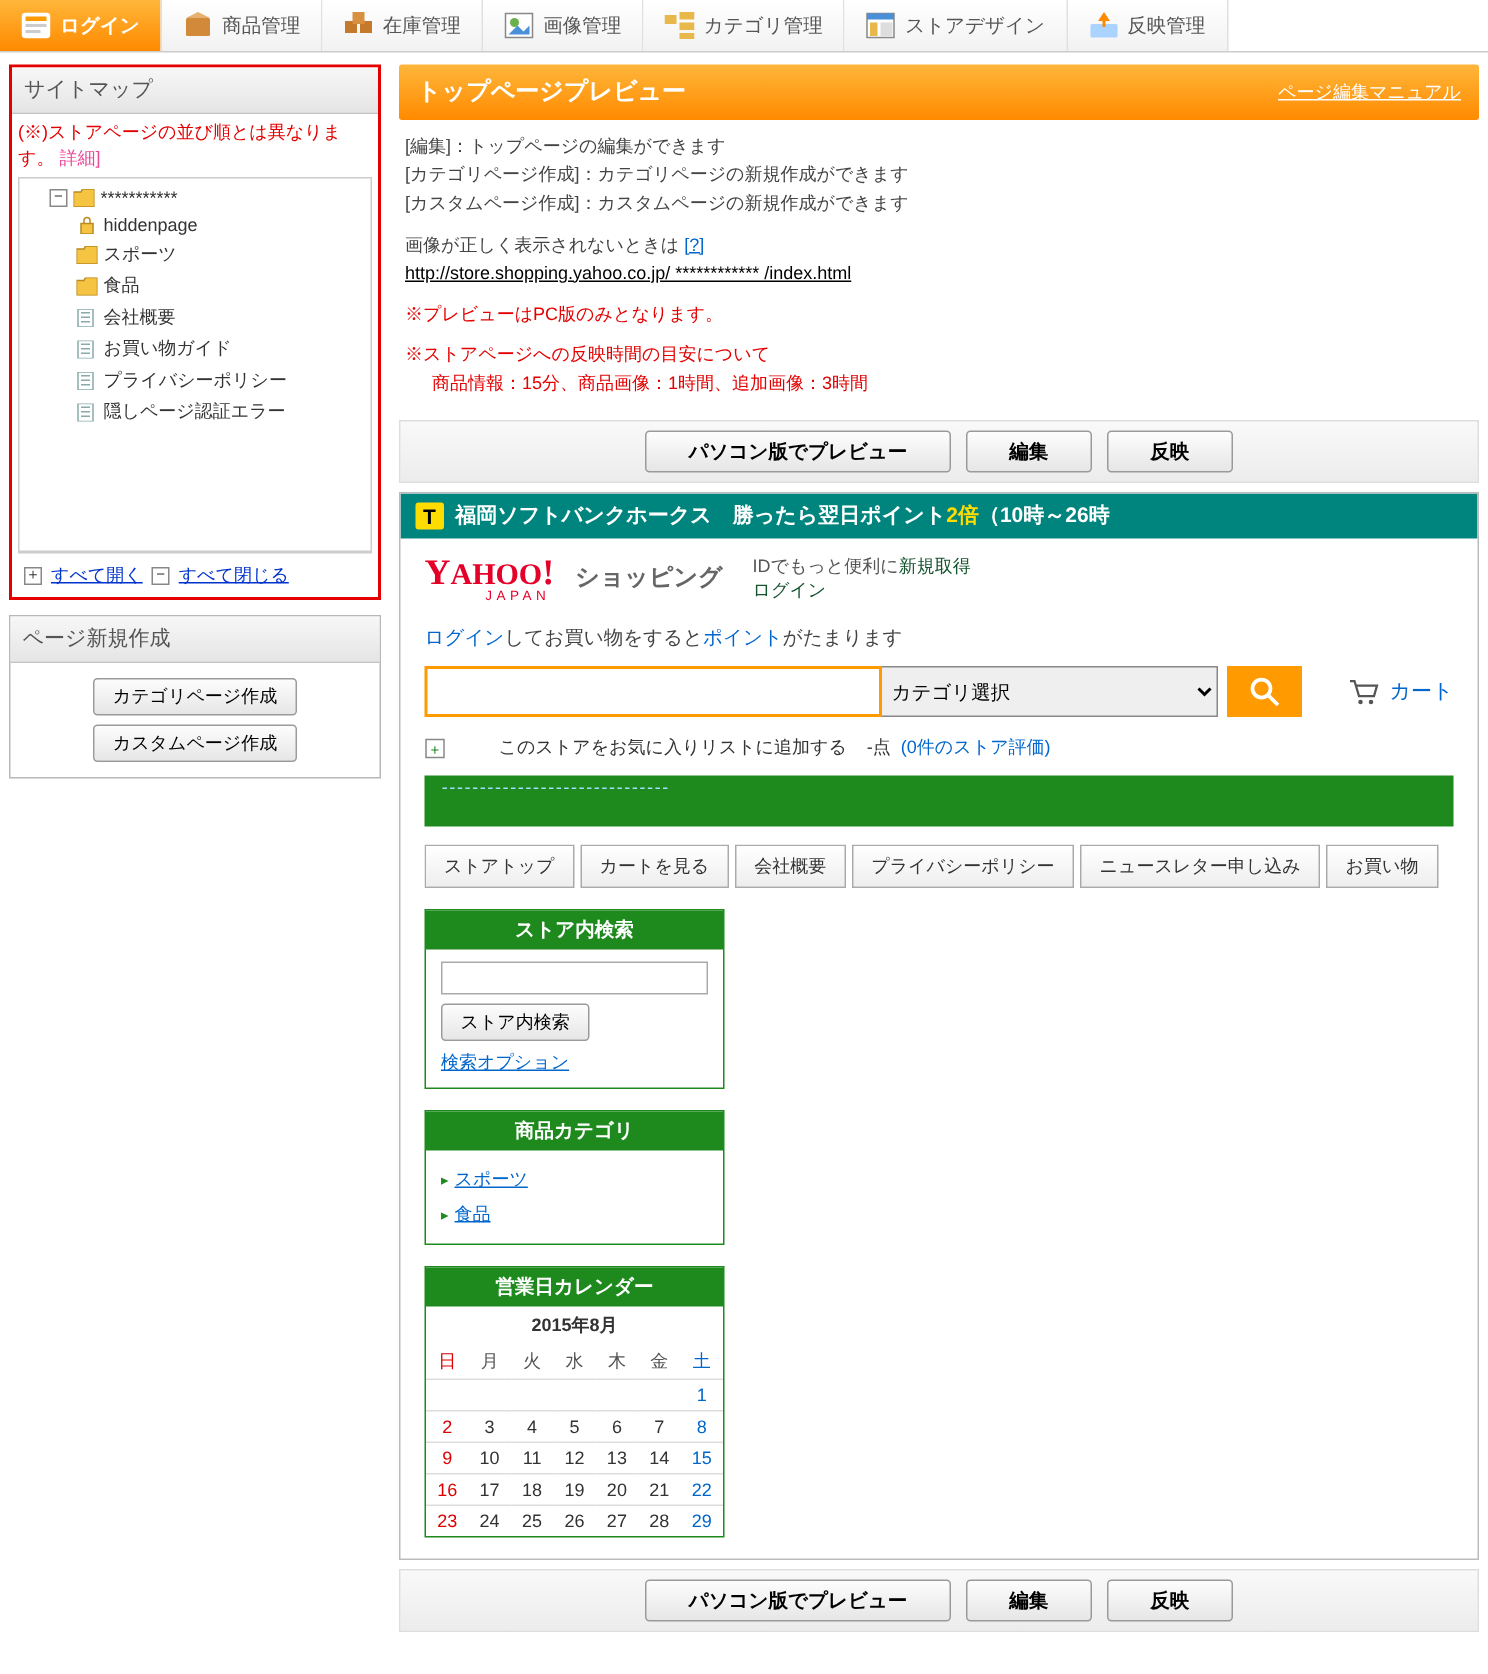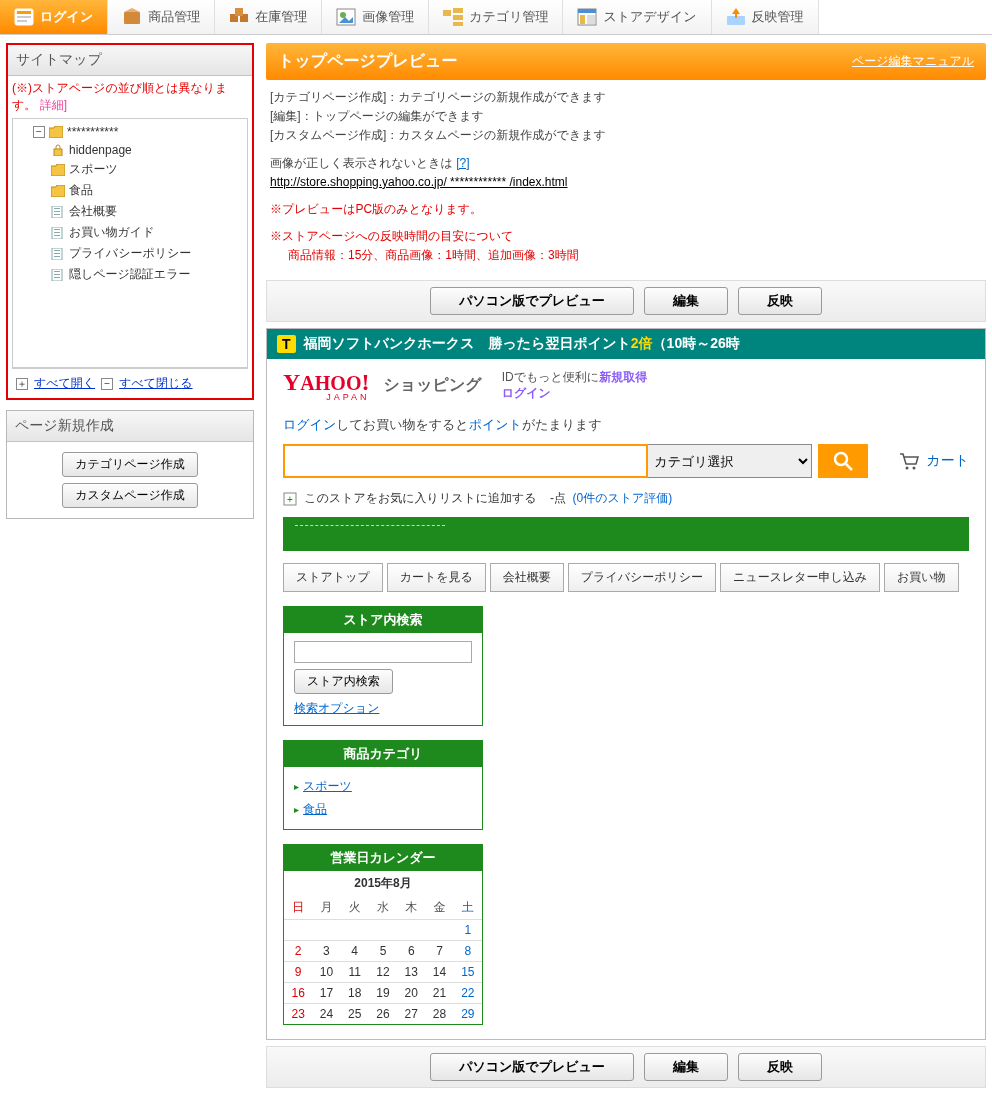--- a/index.html
+++ b/index.html
@@ -36,32 +36,32 @@
 .desc a { color: #000000; text-decoration: underline; }
 .desc .qmark { color: #0066cc; }
 .red { color: #e40000; }
 .actionbar { display: flex; justify-content: center; gap: 10px; padding: 6px 0; background: linear-gradient(#f9f9f9,#ececec); border: 1px solid #ddd; margin: 6px 0; }
 .actionbar .btn { padding: 4px 28px; font-size: 13px; font-weight: bold; }
 .preview-frame { border: 1px solid #bbb; margin-top: 4px; background: #fff; padding: 0; overflow: hidden; }
 .pv-banner { background: #00847e; color: #fff; padding: 6px 10px; display: flex; align-items: center; gap: 8px; font-size: 14px; font-weight: bold; overflow: hidden; white-space: nowrap; }
 .pv-banner .t { background: #ffdc00; color: #000; padding: 1px 5px; font-weight: bold; border-radius: 2px; }
 .pv-banner .bold2 { color: #ffdc00; }
 .pv-headrow { display: flex; align-items: center; gap: 10px; padding: 10px 16px; }
-.ylogo { display: flex; flex-direction: column; align-items: flex-end; }
+.ylogo { display: flex; flex-direction: column; align-items: center; }
 .ylogo-main { font-family: Georgia, serif; font-size: 24px; font-weight: bold; color: #e5002a; letter-spacing: 0; }
 .ylogo-main .excl { color: #e5002a; }
 .ylogo-sub { font-size: 9px; color: #e5002a; font-weight: normal; letter-spacing: 3px; margin-top: -4px; padding-left: 38px; }
 .shoptxt { font-size: 16px; font-weight: bold; color: #666; margin-left: 4px; }
 .idcol { font-size: 12px; color: #555; margin-left: 10px; line-height: 1.4; }
-.idcol a { color: #8b5cf6; font-weight: bold; text-decoration: none; }
+.idcol a { color: #14532d; font-weight: normal; text-decoration: none; }
 .pv-loginline { padding: 4px 16px 10px 16px; font-size: 13px; color: #444; }
 .pv-loginline a { color: #0066cc; text-decoration: none; }
 .pv-searchbar { display: flex; align-items: stretch; gap: 0; margin: 0 16px 8px 16px; }
 .pv-searchbar .sinput { flex: 1; border: 2px solid #ff9a00; padding: 6px; height: 34px; font-size: 13px; }
-.pv-searchbar select { border: 1px solid #888; border-left: none; height: 34px; width: 164px; font-size: 13px; padding: 2px; }
+.pv-searchbar select { border: 1px solid #888; border-left: none; height: 34px; width: 224px; font-size: 13px; padding: 2px; }
 .pv-searchbar .sbtn { width: 50px; background: #ff9a00; border: none; cursor: pointer; display: flex; align-items: center; justify-content: center; margin-left: 6px; }
 .cartbtn { margin-left: 30px; display: flex; align-items: center; gap: 6px; color: #0066cc; font-size: 14px; cursor: pointer; }
 .pv-favrow { padding: 4px 16px 10px 16px; font-size: 12px; color: #333; }
 .pv-favrow a { color: #0066cc; }
 .pv-greenbar { background: #1e8a1e; height: 34px; margin: 0 16px 12px 16px; position: relative; }
 .pv-greenbar .dash { position: absolute; left: 12px; top: 8px; width: 150px; border-bottom: 1px dashed #9fe0ff; }
 .pv-tabs { display: flex; gap: 4px; margin: 0 16px 14px 16px; overflow: hidden; }
 .pv-tabs .tab { border: 1px solid #aaa; background: linear-gradient(#fff,#eee); padding: 5px 12px; font-size: 12px; color: #333; cursor: pointer; white-space: nowrap; }
 .widget { border: 1px solid #1e8a1e; margin: 0 16px 14px 16px; width: 200px; }
 .widget-h { background: #1e8a1e; color: #fff; text-align: center; padding: 4px; font-size: 13px; font-weight: bold; }
@@ -270,22 +270,22 @@
     </div>
   </div>
 
   <div class="main">
     <div class="titlebar">
       <span class="tl">トップページプレビュー</span>
       <a>ページ編集マニュアル</a>
     </div>
 
     <div class="desc">
+      <div>[編集]：トップページの編集ができます</div>
       <div>[カテゴリページ作成]：カテゴリページの新規作成ができます</div>
-      <div>[編集]：トップページの編集ができます</div>
       <div>[カスタムページ作成]：カスタムページの新規作成ができます</div>
       <div style="margin-top:8px;">
         <span>画像が正しく表示されないときは</span>
         <a class="qmark">[?]</a>
       </div>
       <div><a>http://store.shopping.yahoo.co.jp/ ************   /index.html</a></div>
       <div class="red" style="margin-top:8px;">※プレビューはPC版のみとなります。</div>
       <div class="red" style="margin-top:8px;">
         <div>※ストアページへの反映時間の目安について</div>
         <div style="padding-left:18px;">商品情報：15分、商品画像：1時間、追加画像：3時間</div>
@@ -341,21 +341,21 @@
         </div>
       </div>
 
       <div class="pv-favrow">
         <span style="display:inline-block;vertical-align:middle;margin-right:4px;">
           <svg width="14" height="14" viewBox="0 0 14 14">
               <rect x="1" y="1" width="12" height="12" fill="#fff" stroke="#888"></rect>
               <text x="7" y="11" text-anchor="middle" font-size="10" fill="#1e8a1e">+</text>
             </svg>
         </span>
-        <span style="cursor:pointer;">このストアをお気に入りリストに追加する</span>
+        <span style="cursor:pointer;margin-left:28px;">このストアをお気に入りリストに追加する</span>
         &nbsp;&nbsp;&nbsp;<span>-点</span>
         &nbsp;<a>(0件のストア評価)</a>
       </div>
 
       <div class="pv-greenbar">
           <div class="dash"></div>
         </div>
 
       <div class="pv-tabs" id="store-tabs">
           <div class="tab">ストアトップ</div>

